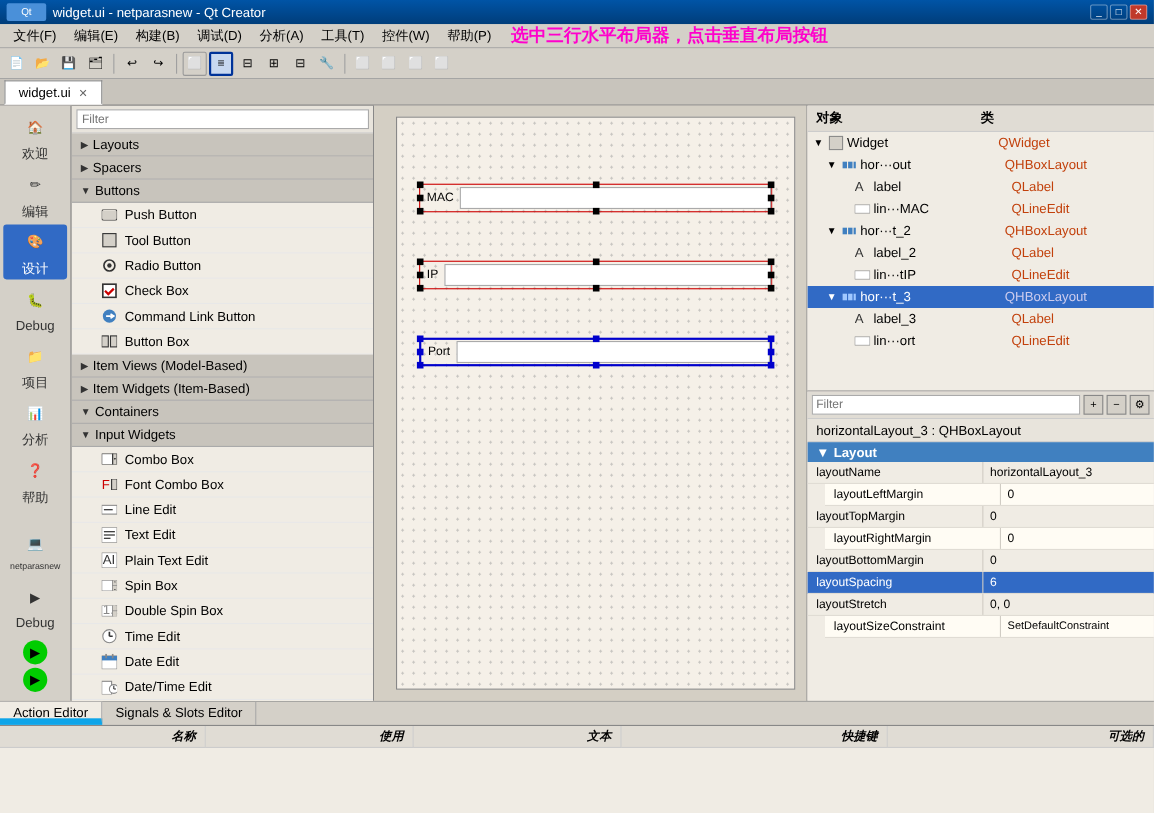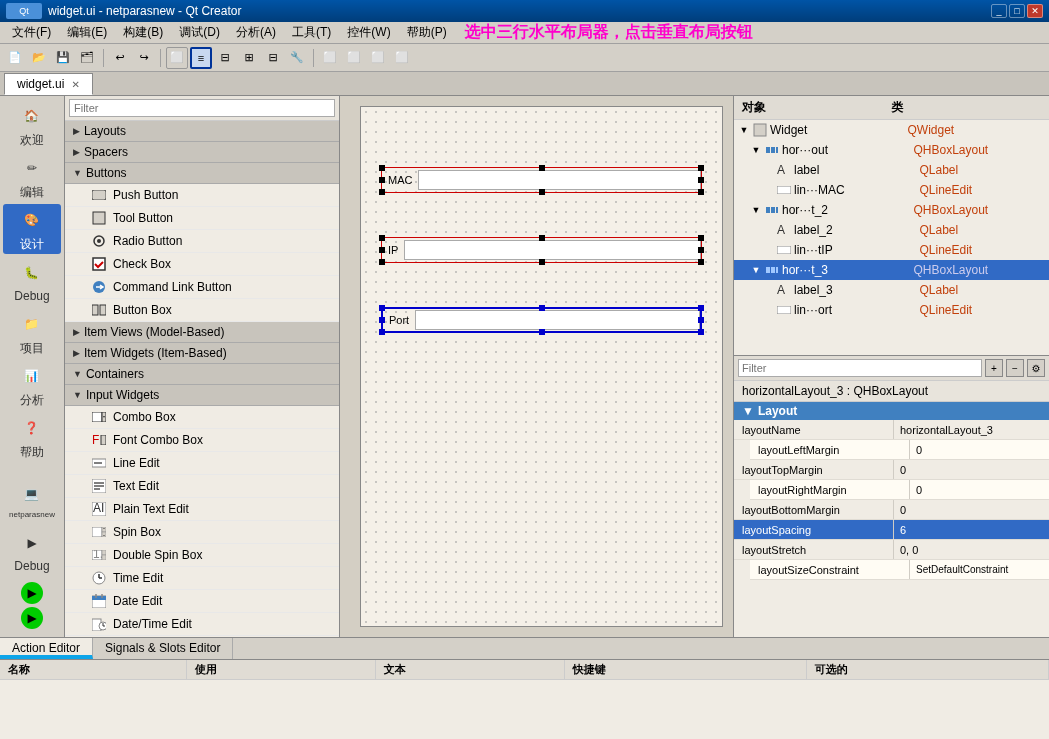--- a/index.html
+++ b/index.html
@@ -251,33 +251,34 @@
       background: #d4d0c8;
       border-bottom: 1px solid #888;
       height: 22px;
     }
     .bottom-tab {
       padding: 3px 12px;
       font-size: 11px;
       cursor: pointer;
       border-right: 1px solid #aaa;
     }
-    .bottom-tab.active { background: #f0ece4; border-bottom: 4px solid #0ea5e9; }
+    .bottom-tab.active { background: #f0ece4; border-bottom: 6px solid #0ea5e9; }
     #bottom-content {
       flex: 1;
       overflow: auto;
     }
     .action-table { width: 100%; border-collapse: collapse; }
     .action-table th {
       background: #e0dcd4;
       padding: 2px 8px;
       font-size: 11px;
-      text-align: left;
+      text-align: right;
       border-right: 1px solid #ccc;
       border-bottom: 1px solid #ccc;
+      font-style: italic;
     }
 
     
     #left-sidebar {
       width: 65px;
       background: #d4d0c8;
       border-right: 1px solid #888;
       display: flex;
       flex-direction: column;
       align-items: center;

